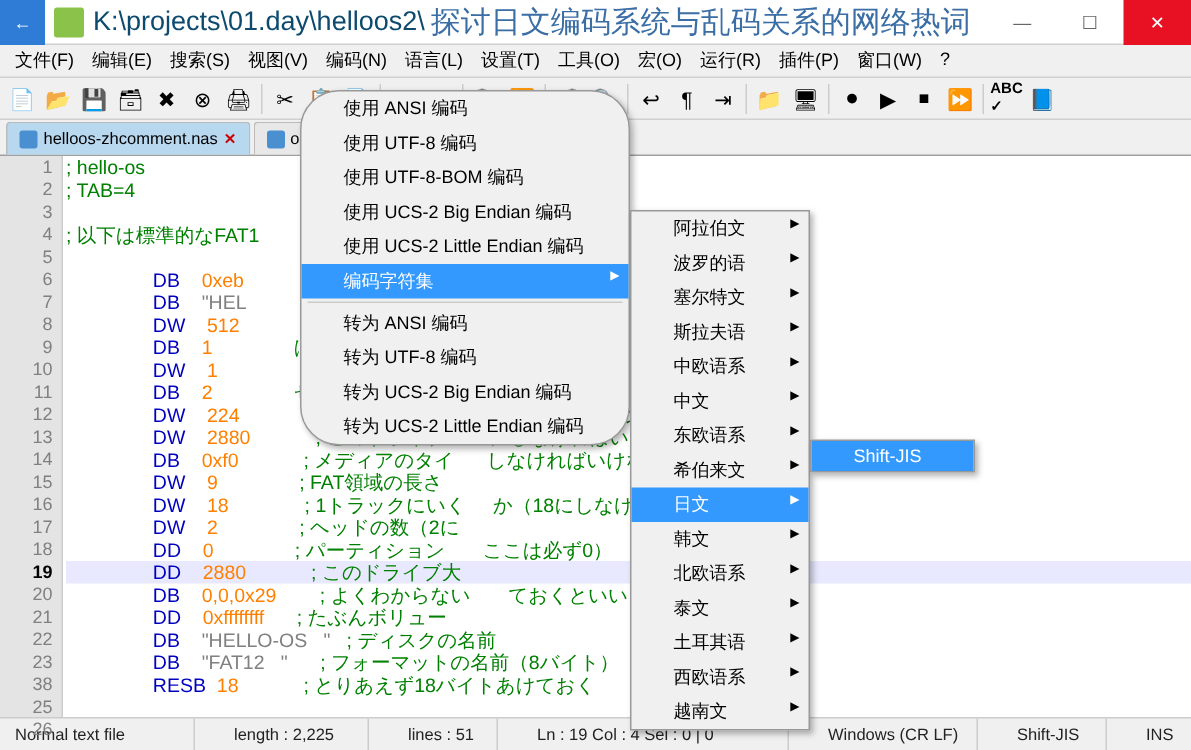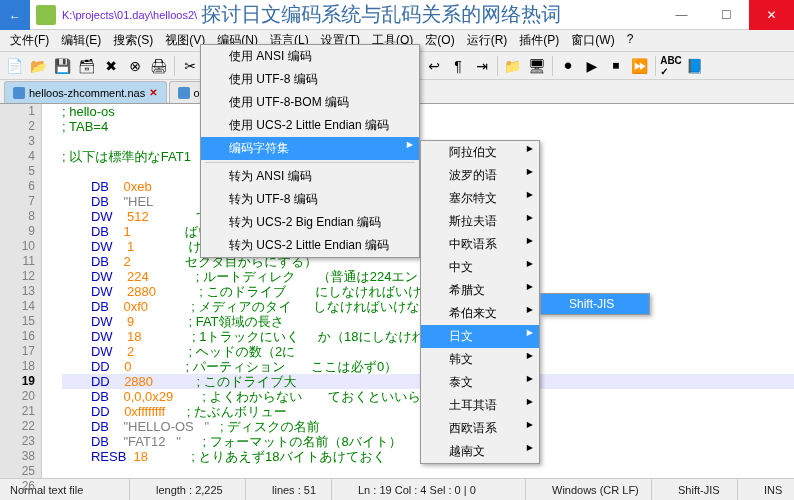--- a/index.html
+++ b/index.html
@@ -1,19 +1,19 @@
 <!DOCTYPE html>
 <html><head>
 <meta charset="utf-8">
 <style>
 * { margin: 0; padding: 0; box-sizing: border-box; font-family: "Microsoft YaHei", "Segoe UI", sans-serif; }
 body { width: 794px; height: 500px; overflow: hidden; background: #f0f0f0; position: relative; }
 .titlebar { height: 30px; background: #fff; display: flex; align-items: center; border-bottom: 1px solid #d0d0d0; }
 .titlebar-icon { width: 20px; height: 20px; margin: 0 6px; background: #8bc34a; border-radius: 2px; }
-.titlebar-path { font-size: 11px; color: #6d28d9; flex: 0 0 auto; }
+.titlebar-path { font-size: 18px; color: #0c4a6e; flex: 0 0 auto; }
 .titlebar-overlay { font-size: 20px; color: #3a6ea5; margin-left: 4px; font-weight: 400; }
 .titlebar-spacer { flex: 1; }
 .winbtn { width: 45px; height: 30px; display: flex; align-items: center; justify-content: center; font-size: 12px; color: #333; }
 .winbtn.close { background: #e81123; color: #fff; }
 .winbtn.max { color: #666; }
 .winbtn.min { color: #666; }
 .winbtn.left { background: #2e7cd6; color: #fff; width: 30px; }
 .menubar { height: 22px; background: #f0f0f0; display: flex; padding: 0 4px; font-size: 12px; border-bottom: 1px solid #d0d0d0; }
 .menubar span { padding: 2px 6px; cursor: default; }
 .toolbar { height: 28px; background: #f0f0f0; display: flex; align-items: center; padding: 0 4px; gap: 2px; border-bottom: 1px solid #d0d0d0; }
@@ -21,35 +21,35 @@
 .tsep { width: 1px; height: 20px; background: #ccc; margin: 0 2px; }
 .tabbar { height: 24px; background: #f0f0f0; display: flex; align-items: flex-end; padding: 0 4px; border-bottom: 1px solid #a0a0a0; }
 .tab { height: 22px; padding: 2px 8px; font-size: 11px; background: #e8e8e8; border: 1px solid #bbb; border-bottom: none; display: flex; align-items: center; gap: 4px; margin-right: 2px; border-radius: 3px 3px 0 0; }
 .tab.active { background: #b8d8f0; }
 .tab-icon { width: 12px; height: 12px; background: #4a90d0; border-radius: 2px; }
 .tab-close { color: #c00; font-weight: bold; font-size: 10px; }
 .editor { display: flex; height: 374px; background: #fff; font-family: Consolas, monospace; font-size: 13px; position: relative; }
 .gutter { width: 42px; background: #e4e4e4; color: #808080; text-align: right; padding-right: 6px; font-size: 12px; line-height: 15px; border-right: 1px solid #ccc; }
 .gutter .ln { height: 15px; }
 .gutter .ln.cur { color: #000; font-weight: bold; }
-.code { flex: 1; padding-left: 20px; line-height: 15px; color: #000; white-space: pre; overflow: hidden; }
+.code { flex: 1; padding-left: 2px; line-height: 15px; color: #000; white-space: pre; overflow: hidden; }
 .code .row { height: 15px; }
 .code .row.hl { background: #e8e8ff; }
 .code .cmt { color: #008000; }
-.code .kw { color: #0000c0; }
+.code .kw { color: #0000c0; margin-left: 29px; }
 .code .num { color: #ff8000; text-align: center; }
 .code .str { color: #808080; }
 .statusbar { height: 22px; background: #f0f0f0; border-top: 1px solid #ccc; display: flex; align-items: center; font-size: 11px; color: #222; gap: 16px; }
 .sbcell { padding: 0 10px; border-right: 1px solid #ccc; height: 100%; display: flex; align-items: center; }
 .menu { position: absolute; background: #f0f0f0; border: 1px solid #999; box-shadow: 2px 2px 4px rgba(0,0,0,0.3); font-size: 12px; z-index: 10; }
 .menu-item { padding: 3px 24px 3px 28px; cursor: default; white-space: nowrap; position: relative; }
 .menu-item.hl { background: #3399ff; color: #fff; }
 .menu-item.arrow::after { content: "▶"; position: absolute; right: 6px; font-size: 8px; }
 .menu-sep { height: 1px; background: #ccc; margin: 2px 4px; }
-#menu1 { left: 200px; top: 44px; width: 220px; }
+#menu1 { left: 200px; top: 60px; width: 220px; border-radius: 26px; }
 #menu2 { left: 420px; top: 140px; width: 120px; }
 #menu3 { left: 540px; top: 293px; width: 110px; }
 </style>
 </head>
 <body>
 
 <div class="titlebar">
   <div class="winbtn left">←</div>
   <div class="titlebar-icon"></div>
   <span class="titlebar-path">K:\projects\01.day\helloos2\</span>
@@ -166,39 +166,41 @@
   <div class="sbcell" style="flex:1">Ln : 19    Col : 4    Sel : 0 | 0</div>
   <div class="sbcell" style="width:110px">Windows (CR LF)</div>
   <div class="sbcell" style="width:70px">Shift-JIS</div>
   <div class="sbcell" style="width:40px;border-right:none">INS</div>
 </div>
 
 <div class="menu" id="menu1">
     <div class="menu-item">使用 ANSI 编码</div>
     <div class="menu-item">使用 UTF-8 编码</div>
     <div class="menu-item">使用 UTF-8-BOM 编码</div>
+    <div class="menu-item">使用 UCS-2 Big Endian 编码</div>
     <div class="menu-item">使用 UCS-2 Little Endian 编码</div>
     <div class="menu-item hl arrow">编码字符集</div>
     <div class="menu-sep"></div>
     <div class="menu-item">转为 ANSI 编码</div>
     <div class="menu-item">转为 UTF-8 编码</div>
     <div class="menu-item">转为 UCS-2 Big Endian 编码</div>
     <div class="menu-item">转为 UCS-2 Little Endian 编码</div>
   </div>
 <div class="menu" id="menu2">
     <div class="menu-item arrow">阿拉伯文</div>
     <div class="menu-item arrow">波罗的语</div>
     <div class="menu-item arrow">塞尔特文</div>
     <div class="menu-item arrow">斯拉夫语</div>
     <div class="menu-item arrow">中欧语系</div>
     <div class="menu-item arrow">中文</div>
-    <div class="menu-item arrow">希腊文</div>
+    <div class="menu-item arrow">东欧语系</div>
     <div class="menu-item arrow">希伯来文</div>
     <div class="menu-item arrow hl">日文</div>
     <div class="menu-item arrow">韩文</div>
+    <div class="menu-item arrow">北欧语系</div>
     <div class="menu-item arrow">泰文</div>
     <div class="menu-item arrow">土耳其语</div>
     <div class="menu-item arrow">西欧语系</div>
     <div class="menu-item arrow">越南文</div>
   </div>
 <div class="menu" id="menu3">
     <div class="menu-item hl">Shift-JIS</div>
   </div>
 
 </body></html>

